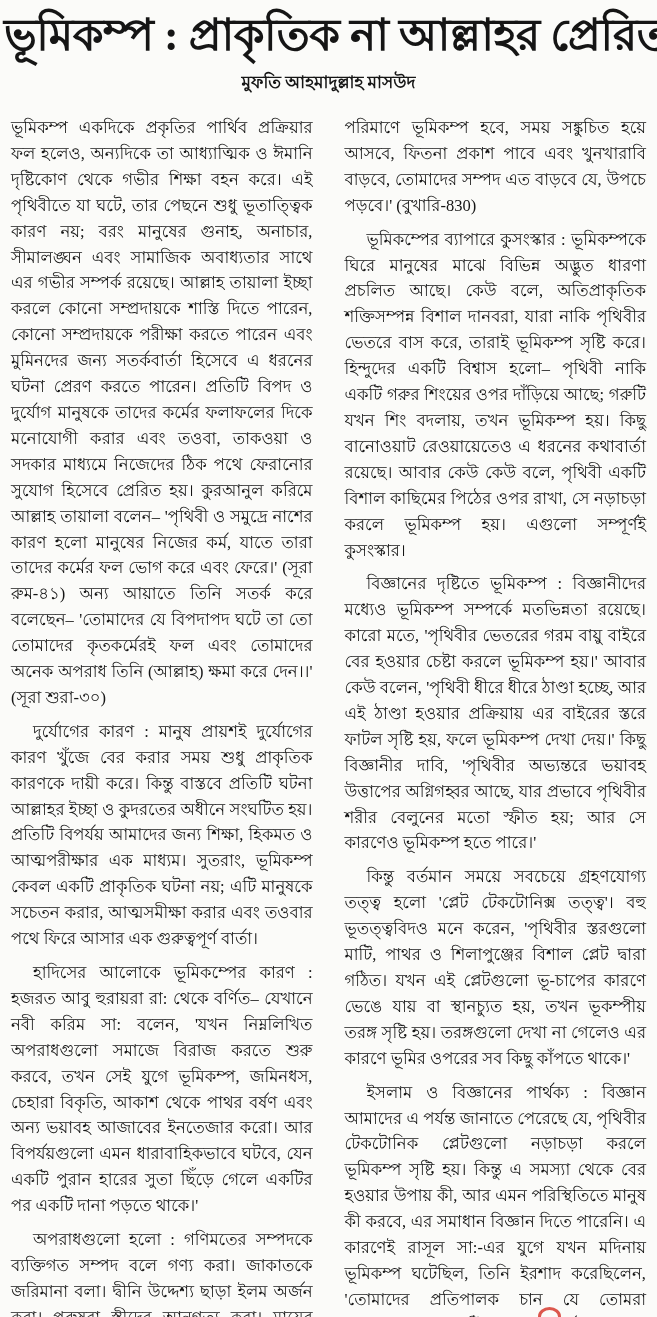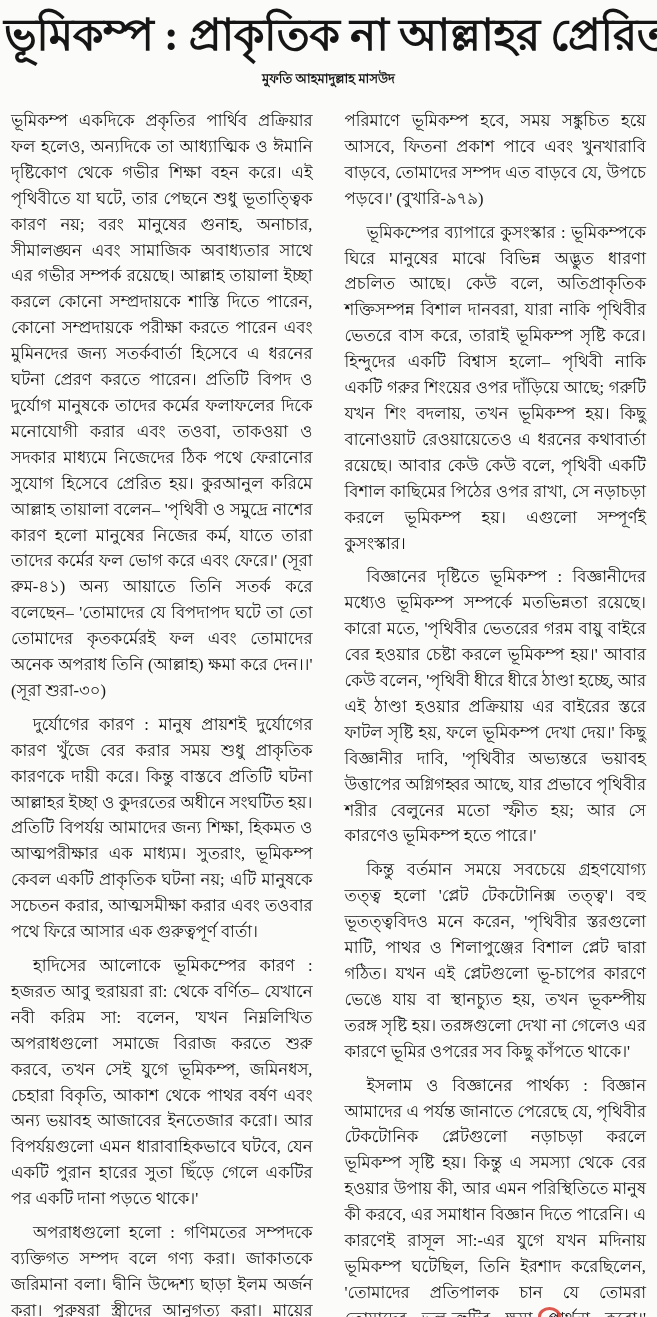--- a/index.html
+++ b/index.html
@@ -20,21 +20,21 @@
     margin:0 4px;
     text-align:center;
     font-size:44px;
     font-weight:bold;
     line-height:1.25;
     letter-spacing:-0.5px;
     white-space:nowrap;
   }
   .author {
     text-align:center;
-    font-size:13px;
+    font-size:17px;
     font-weight:bold;
     margin:6px 0 10px 0;
   }
   .columns {
     display:flex;
     gap:16px;
     padding:0 3px;
   }
   .col {
     flex:1 1 0;
@@ -70,21 +70,21 @@
   <div class="columns">
     <div class="col">
         <p class="para">ভূমিকম্প একদিকে প্রকৃতির পার্থিব প্রক্রিয়ার ফল হলেও, অন্যদিকে তা আধ্যাত্মিক ও ঈমানি দৃষ্টিকোণ থেকে গভীর শিক্ষা বহন করে। এই পৃথিবীতে যা ঘটে, তার পেছনে শুধু ভূতাত্ত্বিক কারণ নয়; বরং মানুষের গুনাহ, অনাচার, সীমালঙ্ঘন এবং সামাজিক অবাধ্যতার সাথে এর গভীর সম্পর্ক রয়েছে। আল্লাহ তায়ালা ইচ্ছা করলে কোনো সম্প্রদায়কে শাস্তি দিতে পারেন, কোনো সম্প্রদায়কে পরীক্ষা করতে পারেন এবং মুমিনদের জন্য সতর্কবার্তা হিসেবে এ ধরনের ঘটনা প্রেরণ করতে পারেন। প্রতিটি বিপদ ও দুর্যোগ মানুষকে তাদের কর্মের ফলাফলের দিকে মনোযোগী করার এবং তওবা, তাকওয়া ও সদকার মাধ্যমে নিজেদের ঠিক পথে ফেরানোর সুযোগ হিসেবে প্রেরিত হয়। কুরআনুল করিমে আল্লাহ তায়ালা বলেন– 'পৃথিবী ও সমুদ্রে নাশের কারণ হলো মানুষের নিজের কর্ম, যাতে তারা তাদের কর্মের ফল ভোগ করে এবং ফেরে।' (সূরা রুম-৪১) অন্য আয়াতে তিনি সতর্ক করে বলেছেন– 'তোমাদের যে বিপদাপদ ঘটে তা তো তোমাদের কৃতকর্মেরই ফল এবং তোমাদের অনেক অপরাধ তিনি (আল্লাহ) ক্ষমা করে দেন।।' (সূরা শুরা-৩০)</p>
         <p class="para indent"><b class="lead">দুর্যোগের কারণ : </b>মানুষ প্রায়শই দুর্যোগের কারণ খুঁজে বের করার সময় শুধু প্রাকৃতিক কারণকে দায়ী করে। কিন্তু বাস্তবে প্রতিটি ঘটনা আল্লাহর ইচ্ছা ও কুদরতের অধীনে সংঘটিত হয়। প্রতিটি বিপর্যয় আমাদের জন্য শিক্ষা, হিকমত ও আত্মপরীক্ষার এক মাধ্যম। সুতরাং, ভূমিকম্প কেবল একটি প্রাকৃতিক ঘটনা নয়; এটি মানুষকে সচেতন করার, আত্মসমীক্ষা করার এবং তওবার পথে ফিরে আসার এক গুরুত্বপূর্ণ বার্তা।</p>
         <p class="para indent"><b class="lead">হাদিসের আলোকে ভূমিকম্পের কারণ : </b>হজরত আবু হুরায়রা রা: থেকে বর্ণিত– যেখানে নবী করিম সা: বলেন, 'যখন নিম্নলিখিত অপরাধগুলো সমাজে বিরাজ করতে শুরু করবে, তখন সেই যুগে ভূমিকম্প, জমিনধস, চেহারা বিকৃতি, আকাশ থেকে পাথর বর্ষণ এবং অন্য ভয়াবহ আজাবের ইনতেজার করো। আর বিপর্যয়গুলো এমন ধারাবাহিকভাবে ঘটবে, যেন একটি পুরান হারের সুতা ছিঁড়ে গেলে একটির পর একটি দানা পড়তে থাকে।'</p>
         <p class="para indent"><b class="lead">অপরাধগুলো হলো : </b>গণিমতের সম্পদকে ব্যক্তিগত সম্পদ বলে গণ্য করা। জাকাতকে জরিমানা বলা। দ্বীনি উদ্দেশ্য ছাড়া ইলম অর্জন করা। পুরুষরা স্ত্রীদের আনুগত্য করা। মায়ের অবাধ্য হওয়া। বন্ধুদের নিকটবর্তী করে আর পিতাকে দূর করা। মসজিদে শোরগোল করা। পাপাচারীরা গোত্রের নেতা হয়ে যাওয়া। নিকৃষ্ট লোকেরা সমাজ নেতা হওয়া। অনিষ্টের আশঙ্কায় কাউকে সম্মান করা। গায়িকা ও বাদ্যযন্ত্রের বিস্তার ঘটা। মদ্যপান ছড়িয়ে পড়া। উম্মতের শেষ যুগের লোকেরা প্রথম যুগের লোকদের অভিসম্পাত করা।' (সুনানে তিরমিজি-২২১৪)</p>
       </div>
 
     <div class="col">
       <div>
-          <p class="para">পরিমাণে ভূমিকম্প হবে, সময় সঙ্কুচিত হয়ে আসবে, ফিতনা প্রকাশ পাবে এবং খুনখারাবি বাড়বে, তোমাদের সম্পদ এত বাড়বে যে, উপচে পড়বে।' (বুখারি-৯৭৯)</p>
+          <p class="para">পরিমাণে ভূমিকম্প হবে, সময় সঙ্কুচিত হয়ে আসবে, ফিতনা প্রকাশ পাবে এবং খুনখারাবি বাড়বে, তোমাদের সম্পদ এত বাড়বে যে, উপচে পড়বে।' (বুখারি-830)</p>
           <p class="para indent"><b class="lead">ভূমিকম্পের ব্যাপারে কুসংস্কার : </b>ভূমিকম্পকে ঘিরে মানুষের মাঝে বিভিন্ন অদ্ভুত ধারণা প্রচলিত আছে। কেউ বলে, অতিপ্রাকৃতিক শক্তিসম্পন্ন বিশাল দানবরা, যারা নাকি পৃথিবীর ভেতরে বাস করে, তারাই ভূমিকম্প সৃষ্টি করে। হিন্দুদের একটি বিশ্বাস হলো– পৃথিবী নাকি একটি গরুর শিংয়ের ওপর দাঁড়িয়ে আছে; গরুটি যখন শিং বদলায়, তখন ভূমিকম্প হয়। কিছু বানোওয়াট রেওয়ায়েতেও এ ধরনের কথাবার্তা রয়েছে। আবার কেউ কেউ বলে, পৃথিবী একটি বিশাল কাছিমের পিঠের ওপর রাখা, সে নড়াচড়া করলে ভূমিকম্প হয়। এগুলো সম্পূর্ণই কুসংস্কার।</p>
           <p class="para indent"><b class="lead">বিজ্ঞানের দৃষ্টিতে ভূমিকম্প : </b>বিজ্ঞানীদের মধ্যেও ভূমিকম্প সম্পর্কে মতভিন্নতা রয়েছে। কারো মতে, 'পৃথিবীর ভেতরের গরম বায়ু বাইরে বের হওয়ার চেষ্টা করলে ভূমিকম্প হয়।' আবার কেউ বলেন, 'পৃথিবী ধীরে ধীরে ঠাণ্ডা হচ্ছে, আর এই ঠাণ্ডা হওয়ার প্রক্রিয়ায় এর বাইরের স্তরে ফাটল সৃষ্টি হয়, ফলে ভূমিকম্প দেখা দেয়।' কিছু বিজ্ঞানীর দাবি, 'পৃথিবীর অভ্যন্তরে ভয়াবহ উত্তাপের অগ্নিগহ্বর আছে, যার প্রভাবে পৃথিবীর শরীর বেলুনের মতো স্ফীত হয়; আর সে কারণেও ভূমিকম্প হতে পারে।'</p>
           <p class="para indent">কিন্তু বর্তমান সময়ে সবচেয়ে গ্রহণযোগ্য তত্ত্ব হলো 'প্লেট টেকটোনিক্স তত্ত্ব'। বহু ভূতত্ত্ববিদও মনে করেন, 'পৃথিবীর স্তরগুলো মাটি, পাথর ও শিলাপুঞ্জের বিশাল প্লেট দ্বারা গঠিত। যখন এই প্লেটগুলো ভূ-চাপের কারণে ভেঙে যায় বা স্থানচ্যুত হয়, তখন ভূকম্পীয় তরঙ্গ সৃষ্টি হয়। তরঙ্গগুলো দেখা না গেলেও এর কারণে ভূমির ওপরের সব কিছু কাঁপতে থাকে।'</p>
           <p class="para indent"><b class="lead">ইসলাম ও বিজ্ঞানের পার্থক্য : </b>বিজ্ঞান আমাদের এ পর্যন্ত জানাতে পেরেছে যে, পৃথিবীর টেকটোনিক প্লেটগুলো নড়াচড়া করলে ভূমিকম্প সৃষ্টি হয়। কিন্তু এ সমস্যা থেকে বের হওয়ার উপায় কী, আর এমন পরিস্থিতিতে মানুষ কী করবে, এর সমাধান বিজ্ঞান দিতে পারেনি। এ কারণেই রাসূল সা:-এর যুগে যখন মদিনায় ভূমিকম্প ঘটেছিল, তিনি ইরশাদ করেছিলেন, 'তোমাদের প্রতিপালক চান যে তোমরা তোমাদের ভুল-ত্রুটির ক্ষমা প্রার্থনা করো।' (মুসান্নাফ ইবনে আবি শাইবা- ৮৩৩৪)</p>
           <p class="para indent"><b class="lead">ভূমিকম্পে নিহত ব্যক্তি : </b>যে ব্যক্তি ঈমানের হালতে ভূমিকম্প বা অন্য কোনো দুর্ঘটনায় মারা যায়, সে শহীদে হুকমি হিসেবে গণ্য হবে। রাসূল সা: বলেছেন, 'শহীদ পাঁচ প্রকার– যে শত্রুর আঘাতে নিহত হয় বা পেটের ব্যথায় মারা যায়, অথবা পানিতে ডুবে মারা যায়, ধ্বংসপ্রাপ্ত হয়ে মারা যায়, তারা আল্লাহর পথে শহীদ হয়।' (২৮২৯)</p>
         </div>
 
     </div>
   </div>
 

